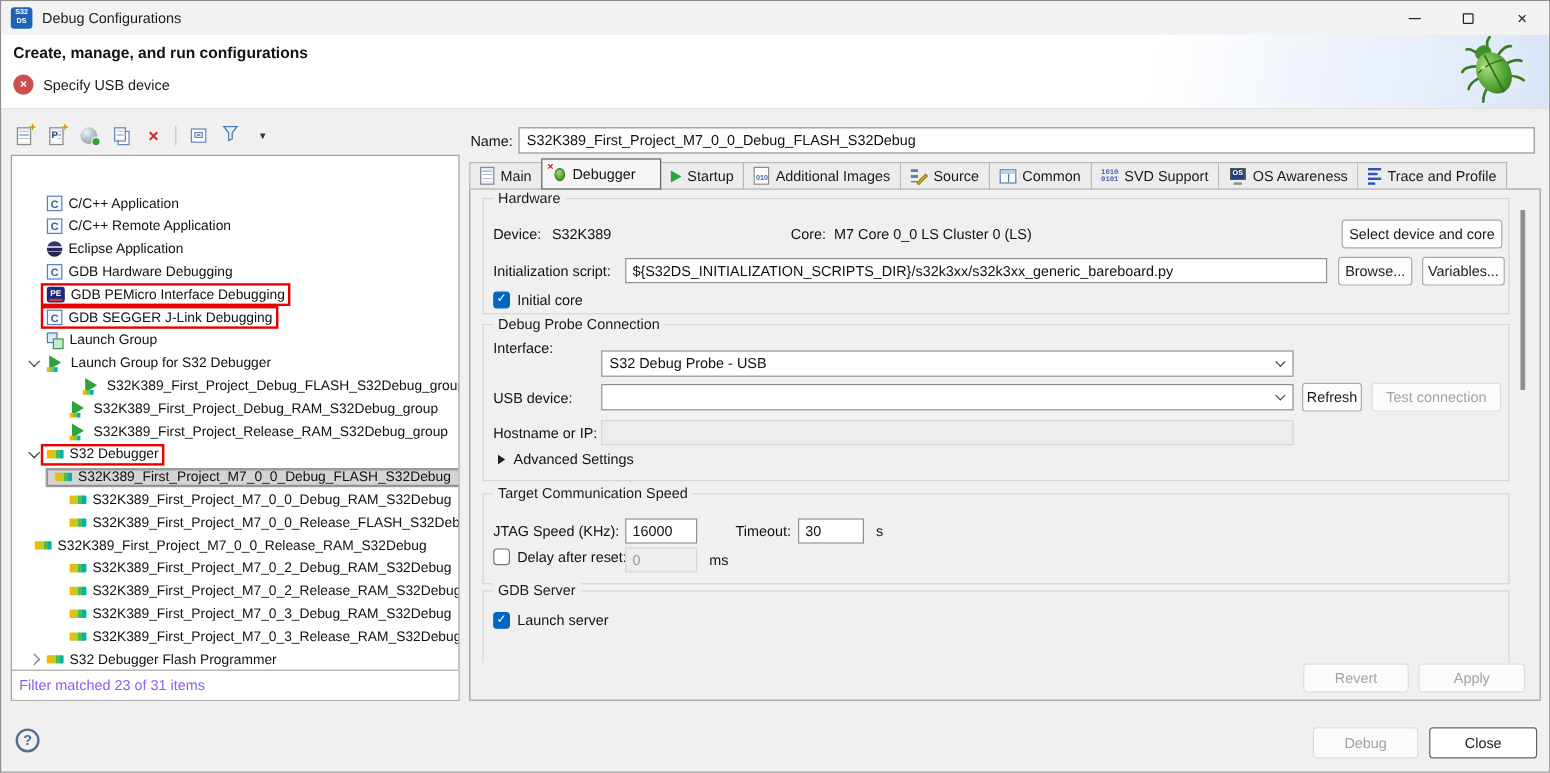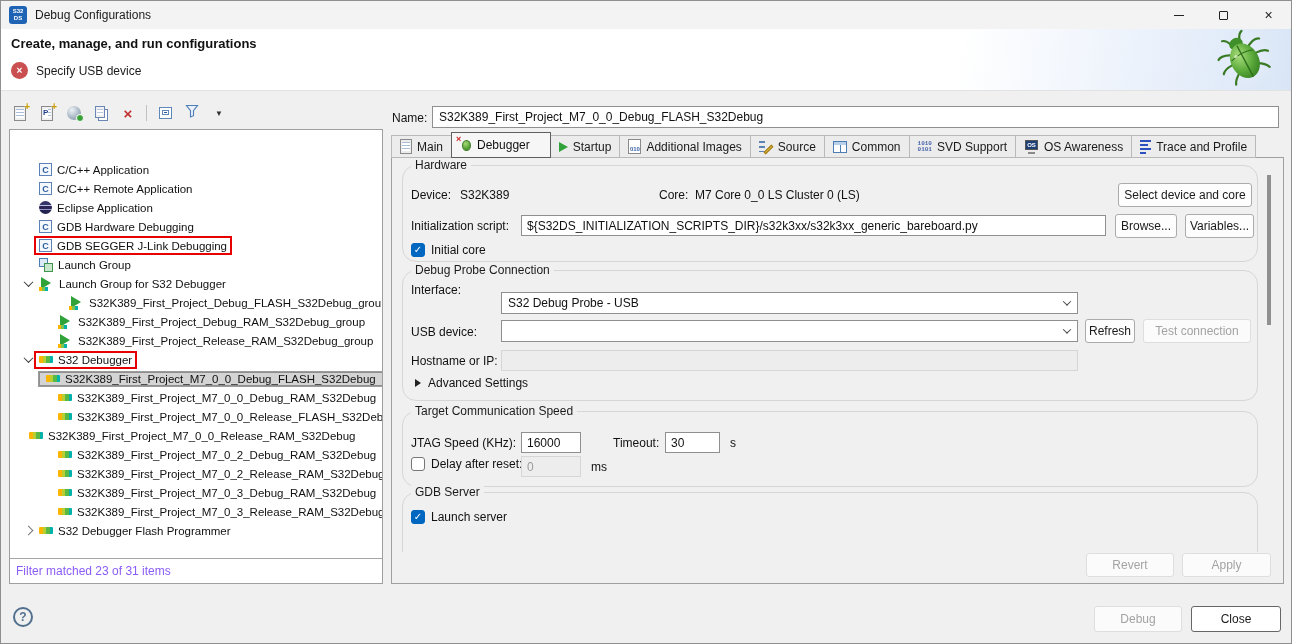--- a/index.html
+++ b/index.html
@@ -86,21 +86,21 @@
   .tb-svd div{font-size:6px;line-height:6px;font-weight:bold;color:#4a66ac;font-family:"Liberation Mono",monospace;}
   .tb-os{width:15px;height:14px;}
   .tb-os .scr{position:absolute;left:1px;top:0;width:13px;height:10px;background:#1f3f77;border:1px solid #555;color:#fff;font-size:6px;font-weight:bold;display:flex;align-items:center;justify-content:center;}
   .tb-os::after{content:"";position:absolute;left:4px;bottom:0;width:7px;height:2px;background:#8a8a8a;}
   .tb-trace{display:flex;flex-direction:column;gap:2px;align-items:flex-start;}
   .tb-trace i{display:block;height:2px;background:#2d52c0;}
   
   .folder{position:absolute;left:390px;top:156px;width:893px;height:427px;border:1px solid #9f9f9f;background:#f0f0f0;z-index:2;}
   .viewport{position:absolute;left:1px;top:1px;width:889px;height:393px;overflow:hidden;}
   .vthumb{position:absolute;left:875px;top:17px;width:4px;height:150px;background:#909090;}
-  .group{position:absolute;border:1px solid #d6d6d6;border-radius:14px;}
+  .group{position:absolute;border:1px solid #d6d6d6;border-radius:0;}
   .legend{position:absolute;top:-8px;left:8px;background:#f0f0f0;padding:0 4px;font-size:12px;color:#1b1b1b;}
   .flabel{position:absolute;font-size:12px;color:#111;white-space:nowrap;}
   .inp{position:absolute;border:1px solid #8f8f8f;background:#fff;font-size:12px;padding:0 5px;font-family:inherit;color:#111;}
   .inp.dis{background:#ededed;border-color:#d6d6d6;color:#9b9b9b;}
   .sel{position:absolute;background:#fff;border:1px solid #8f8f8f;display:flex;align-items:center;padding:0 20px 0 6px;font-size:12px;color:#111;}
   .sel .chev{position:absolute;right:7px;width:6px;height:6px;border-right:1.2px solid #444;border-bottom:1.2px solid #444;transform:rotate(45deg) translate(-1px,-1px);}
   .btn{display:flex;align-items:center;justify-content:center;background:#fdfdfd;border:1px solid #ababab;border-radius:3px;font-size:12px;color:#1a1a1a;position:absolute;}
   .btn.dis{color:#a3a3a3;border-color:#dedede;background:#fbfbfb;}
   .btn.def{border:1px solid #666;background:#fff;}
   .cbrow{position:absolute;display:flex;align-items:center;gap:6px;}
@@ -234,20 +234,27 @@
         <div class="trow" style="padding-left: 10px;">
           <span class="arrow-slot"></span>
           <span class="wrap">
             <span class="ti t-c">C</span>
             <span class="tlabel">GDB Hardware Debugging</span>
           </span>
         </div>
         <div class="trow" style="padding-left: 10px;">
           <span class="arrow-slot"></span>
           <span class="wrap annot">
+            <span class="ti t-pe">PE</span>
+            <span class="tlabel">GDB PEMicro Interface Debugging</span>
+          </span>
+        </div>
+        <div class="trow" style="padding-left: 10px;">
+          <span class="arrow-slot"></span>
+          <span class="wrap annot">
             <span class="ti t-c">C</span>
             <span class="tlabel">GDB SEGGER J-Link Debugging</span>
           </span>
         </div>
         <div class="trow" style="padding-left: 10px;">
           <span class="arrow-slot"></span>
           <span class="wrap">
             <span class="ti t-lg"></span>
             <span class="tlabel">Launch Group</span>
           </span>

